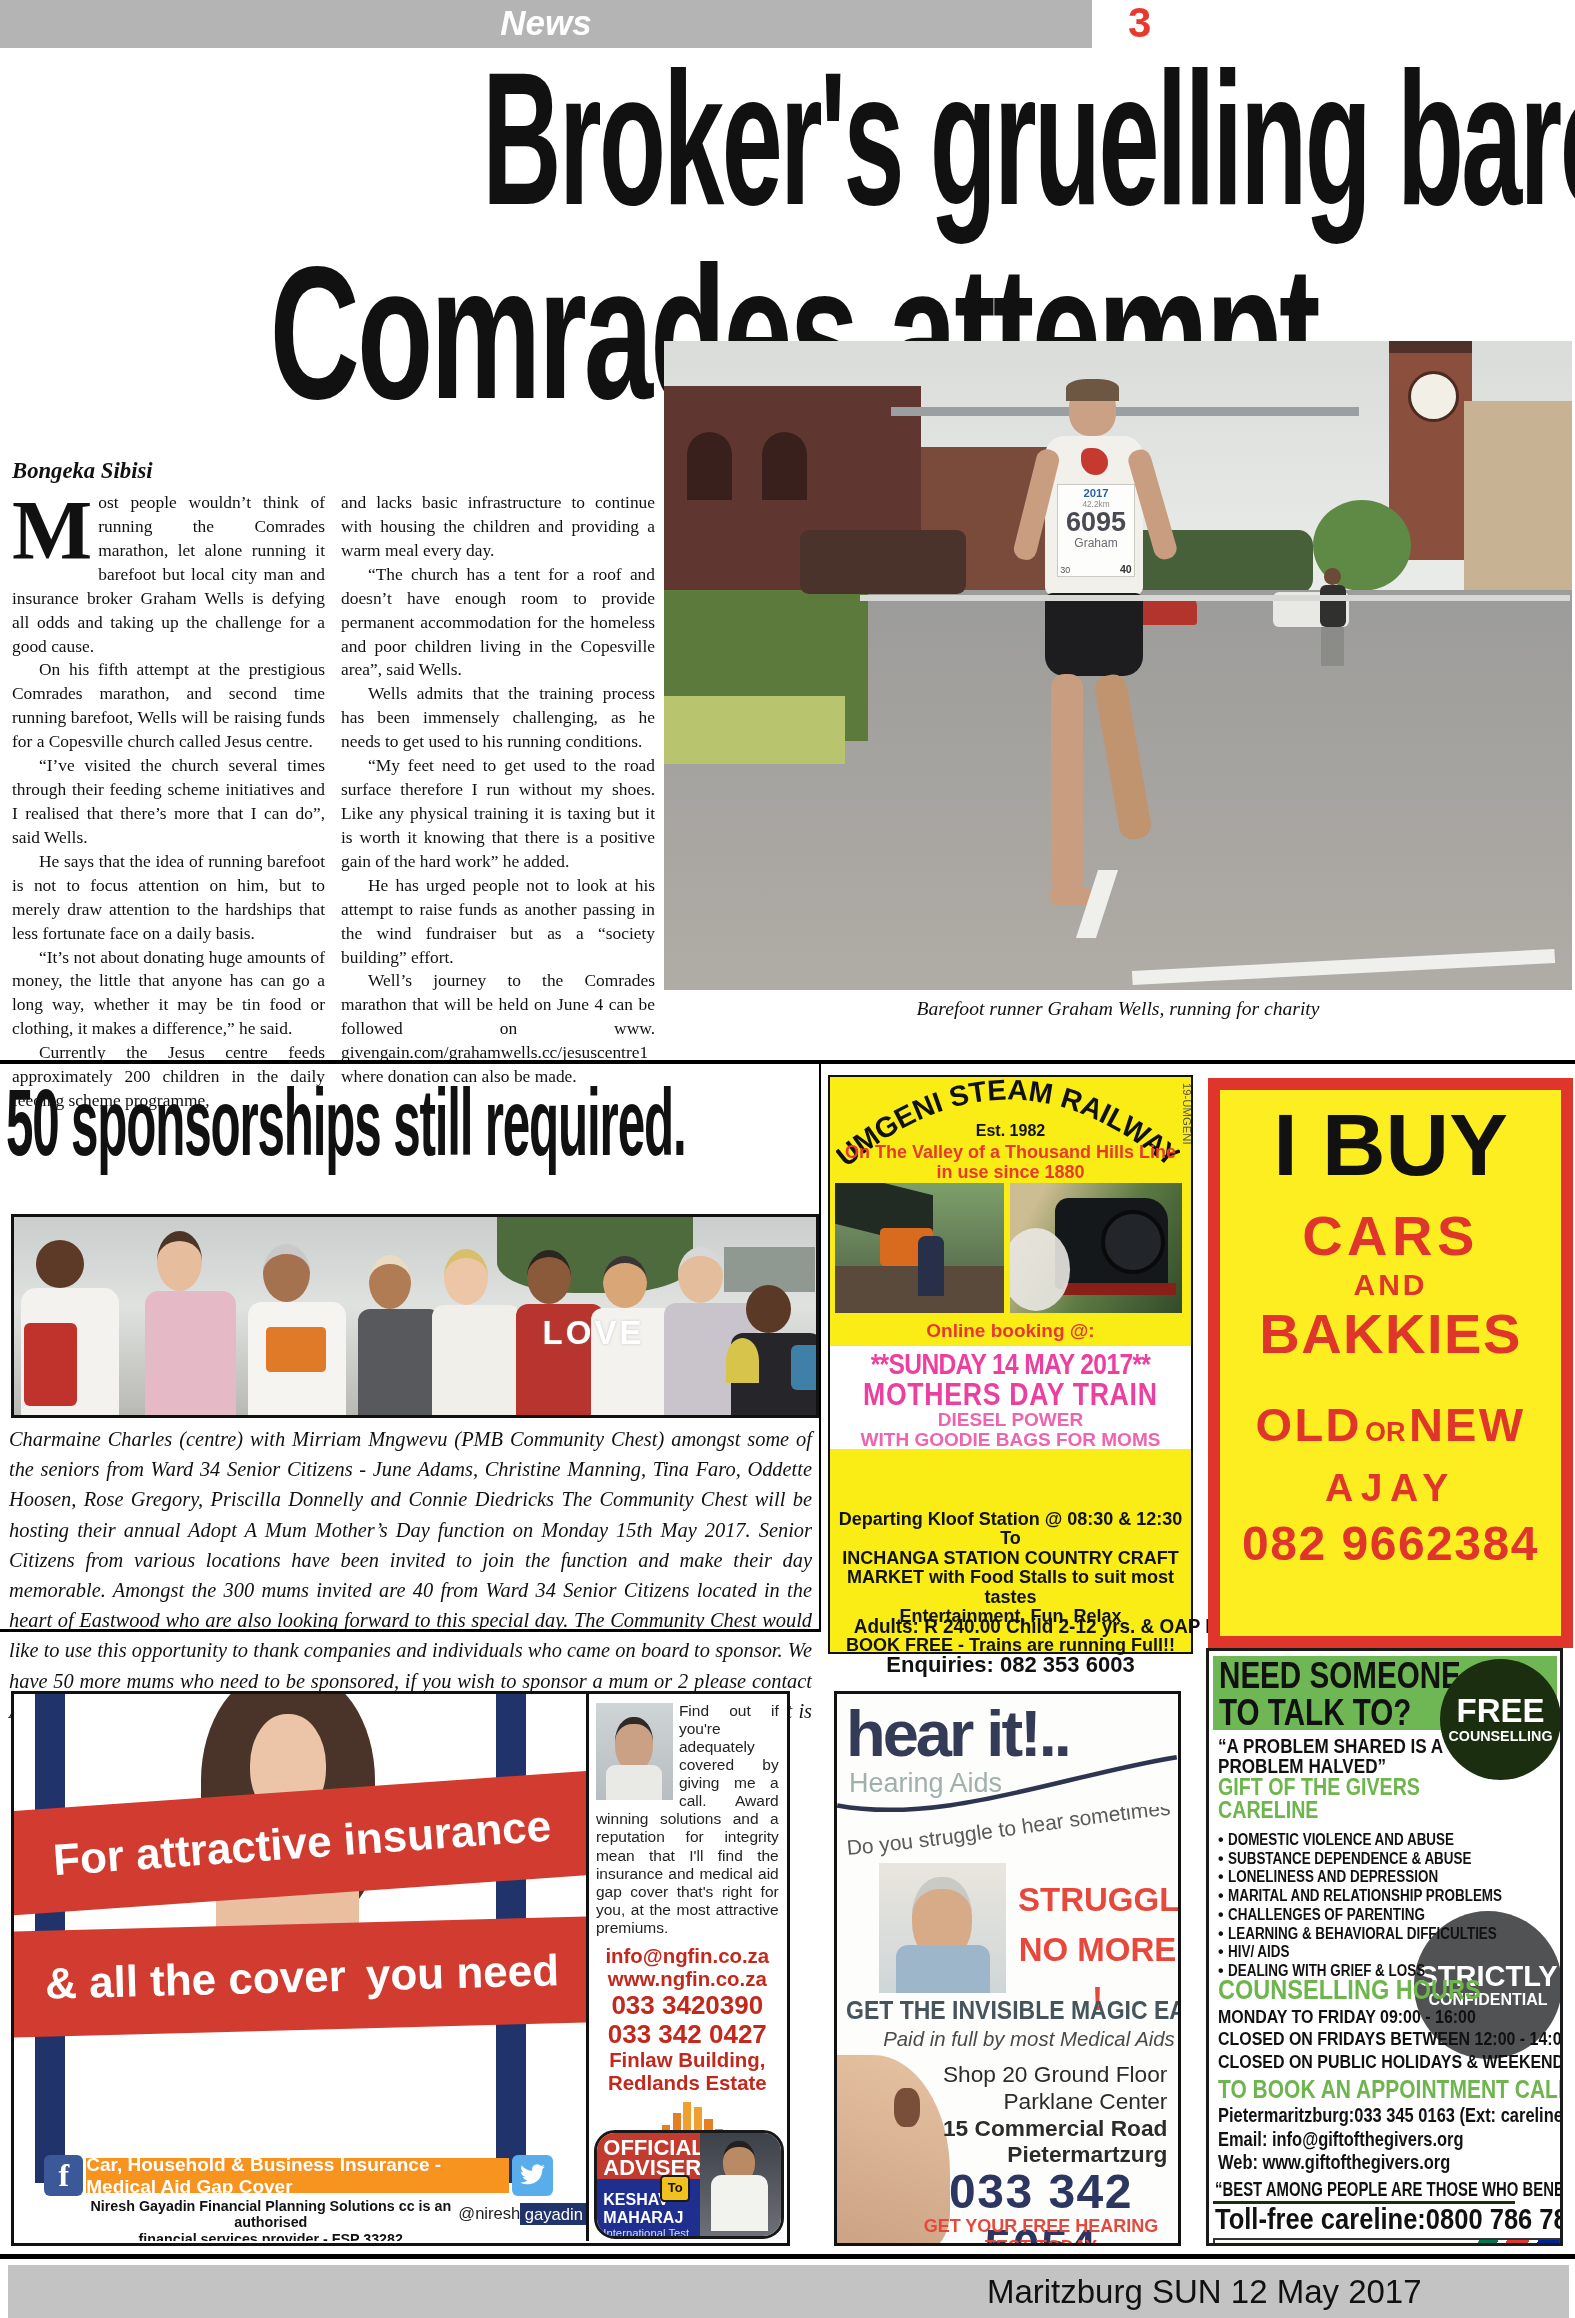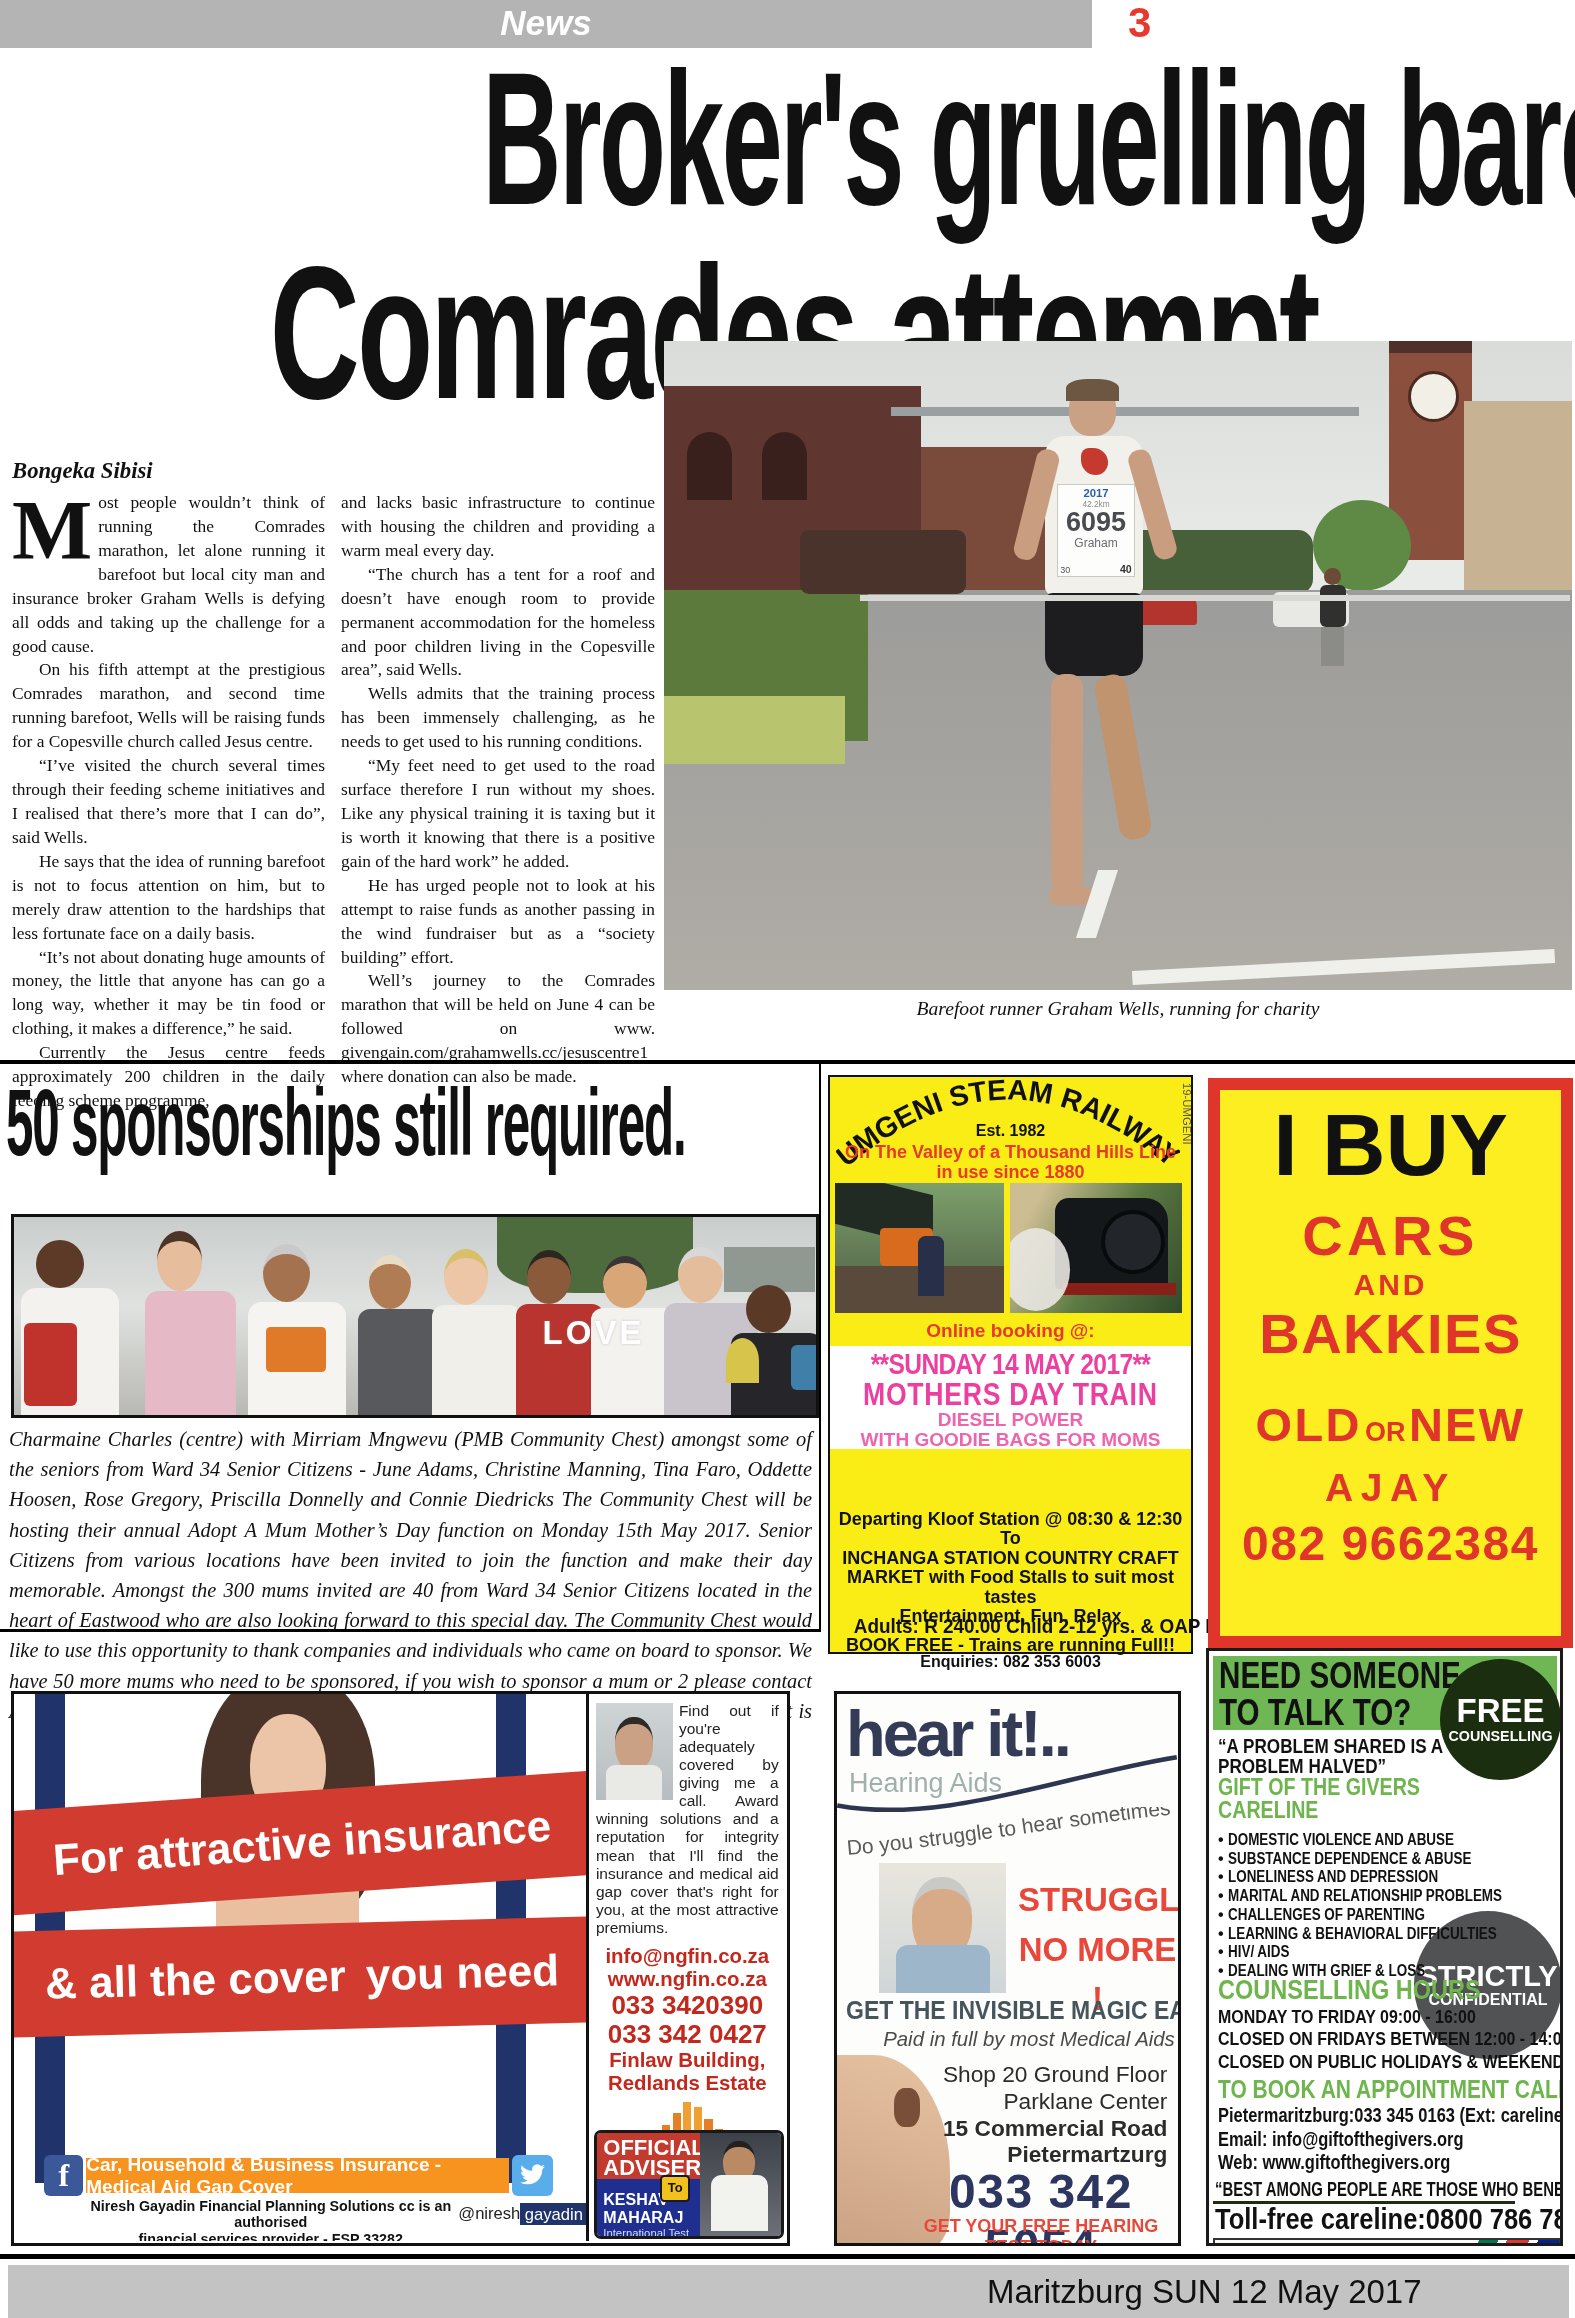--- a/index.html
+++ b/index.html
@@ -200,21 +200,21 @@
     <div class="abs ctr" style="left:0;top:433px;width:100%;font-size:18px;font-weight:bold;line-height:1.08;">
       <div>Departing Kloof Station @ 08:30 &amp; 12:30</div>
       <div>To</div>
       <div>INCHANGA STATION COUNTRY CRAFT</div>
       <div>MARKET with Food Stalls to suit most tastes</div>
       <div>Entertainment, Fun, Relax</div>
     </div>
     <div class="abs ctr" style="left:0;top:538px;width:100%;">
       <span class="cond" style="font-size:21px;transform:scaleX(0.9);">Adults: R 240.00 Child 2-12 yrs. &amp; OAP R 170.00</span>
       <div style="font-size:18px;font-weight:bold;line-height:1.02;">BOOK FREE - Trains are running Full!!</div>
-      <div style="font-size:16px;font-weight:bold;line-height:1.02;">Enquiries: 082 353 6003</div>
+      <div style="font-size:22px;font-weight:bold;line-height:1.02;">Enquiries: 082 353 6003</div>
     </div>
   </div>
 
   <div class="abs ctr" style="left:1208px;top:1078px;width:365px;height:570px;background:#fcee21;border:12px solid #e0352b;box-sizing:border-box;">
     <div style="font-size:88px;font-weight:bold;letter-spacing:0px;margin-top:10.6px;line-height:1;">I BUY</div>
     <div style="font-size:56px;font-weight:bold;color:#e0352b;letter-spacing:4.5px;margin-top:19.6px;line-height:1;">CARS</div>
     <div style="font-size:30px;font-weight:bold;color:#e0352b;letter-spacing:3px;margin-top:6px;line-height:1;">AND</div>
     <div style="font-size:56px;font-weight:bold;color:#e0352b;letter-spacing:1.5px;margin-top:6px;line-height:1;">BAKKIES</div>
     <div style="margin-top:39px;line-height:1;">
       <span style="font-size:47px;font-weight:bold;color:#e0352b;letter-spacing:2.3px;">OLD</span>
@@ -285,21 +285,21 @@
           <div style="width:8.3px;height:54px;background:#e67e22;"></div>
           <div style="width:8.3px;height:65px;background:#f0a030;"></div>
           <div style="width:8.3px;height:60px;background:#f0a030;"></div>
           <div style="width:8.3px;height:48px;background:#e67e22;"></div>
           <div style="width:8.3px;height:38px;background:#e07b28;"></div>
           <div style="width:8.3px;height:26px;background:#c0392b;"></div>
         </div>
         <div style="margin:1.5px auto 0;width:178px;background:#1e3dae;color:#fff;font-family:'Liberation Serif',serif;font-weight:bold;font-size:20.4px;padding:3.8px 0;">NIRESH GAYADIN</div>
         <div style="font-size:11.3px;font-weight:bold;margin-top:2.3px;">Financial Planning Solutions With Integrity</div>
       </div>
-      <div class="abs" style="left:6px;top:436px;width:184px;height:103px;border:3.8px solid #181818;border-radius:7px;overflow:hidden;display:flex;">
+      <div class="abs" style="left:6px;top:436px;width:184px;height:103px;border:3.8px solid #181818;border-radius:21px;overflow:hidden;display:flex;">
         <div style="width:56%;display:flex;flex-direction:column;">
           <div style="flex:1.2;background:#c23b2e;color:#fff;font-weight:bold;font-size:22px;line-height:0.95;padding:4.5px 0 0 6px;">
             <div>OFFICIAL</div>
               <div>ADVISER</div>
           </div>
           <div style="flex:1;background:#1e2f8f;color:#fff;padding:12px 0 0 6px;">
             <div style="font-size:16px;font-weight:bold;">KESHAV MAHARAJ</div>
             <div style="font-size:11.3px;color:#d6dcff;">International Test Cricketer</div>
           </div>
           <div class="abs" style="left:63px;top:42px;width:26px;height:22.7px;background:#f2c11e;border:2.3px solid #181818;border-radius:4.5px;color:#111;font-weight:bold;font-size:13px;text-align:center;line-height:21px;">To</div>

